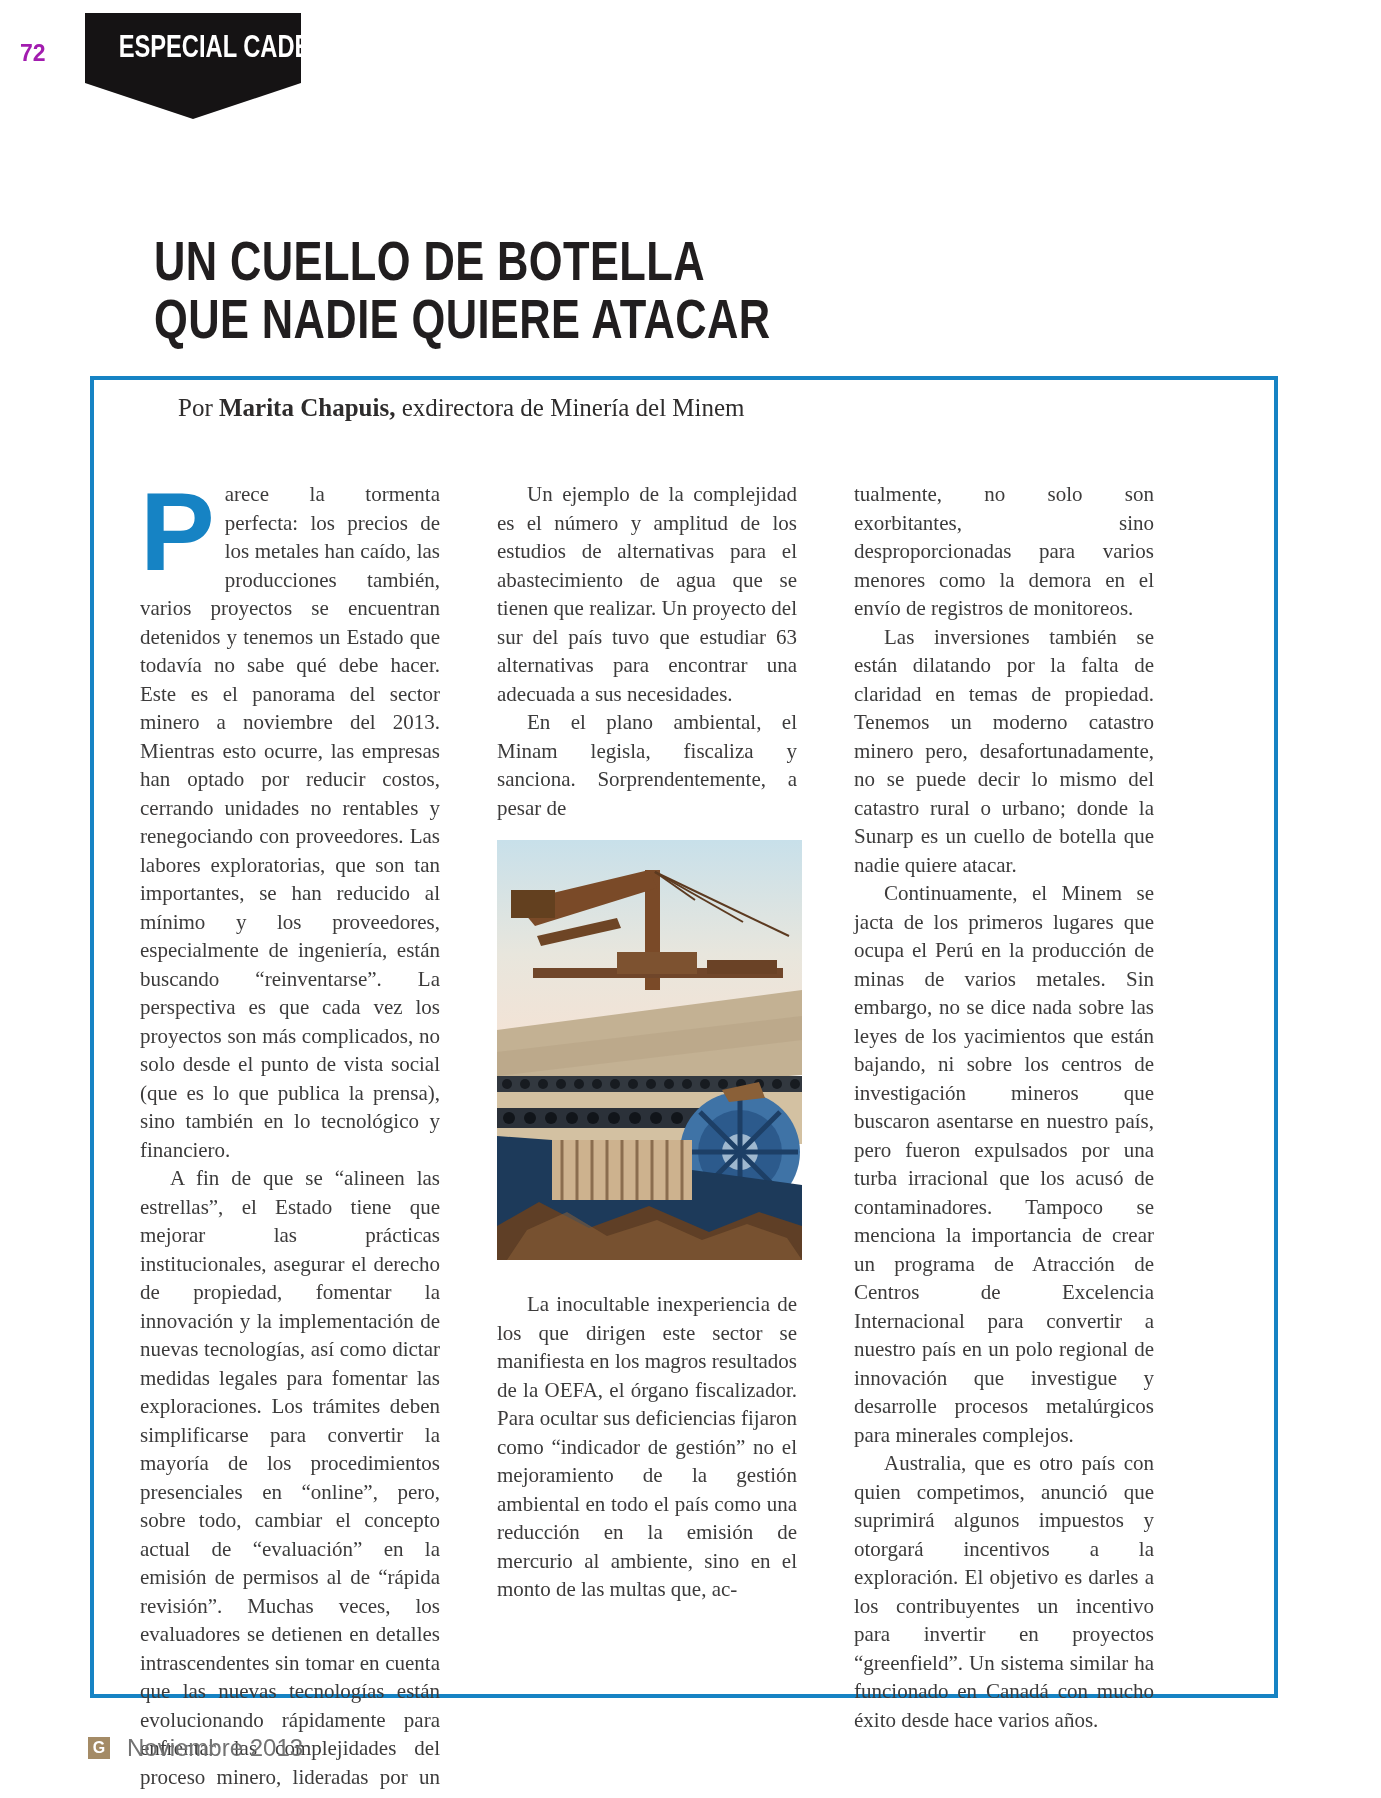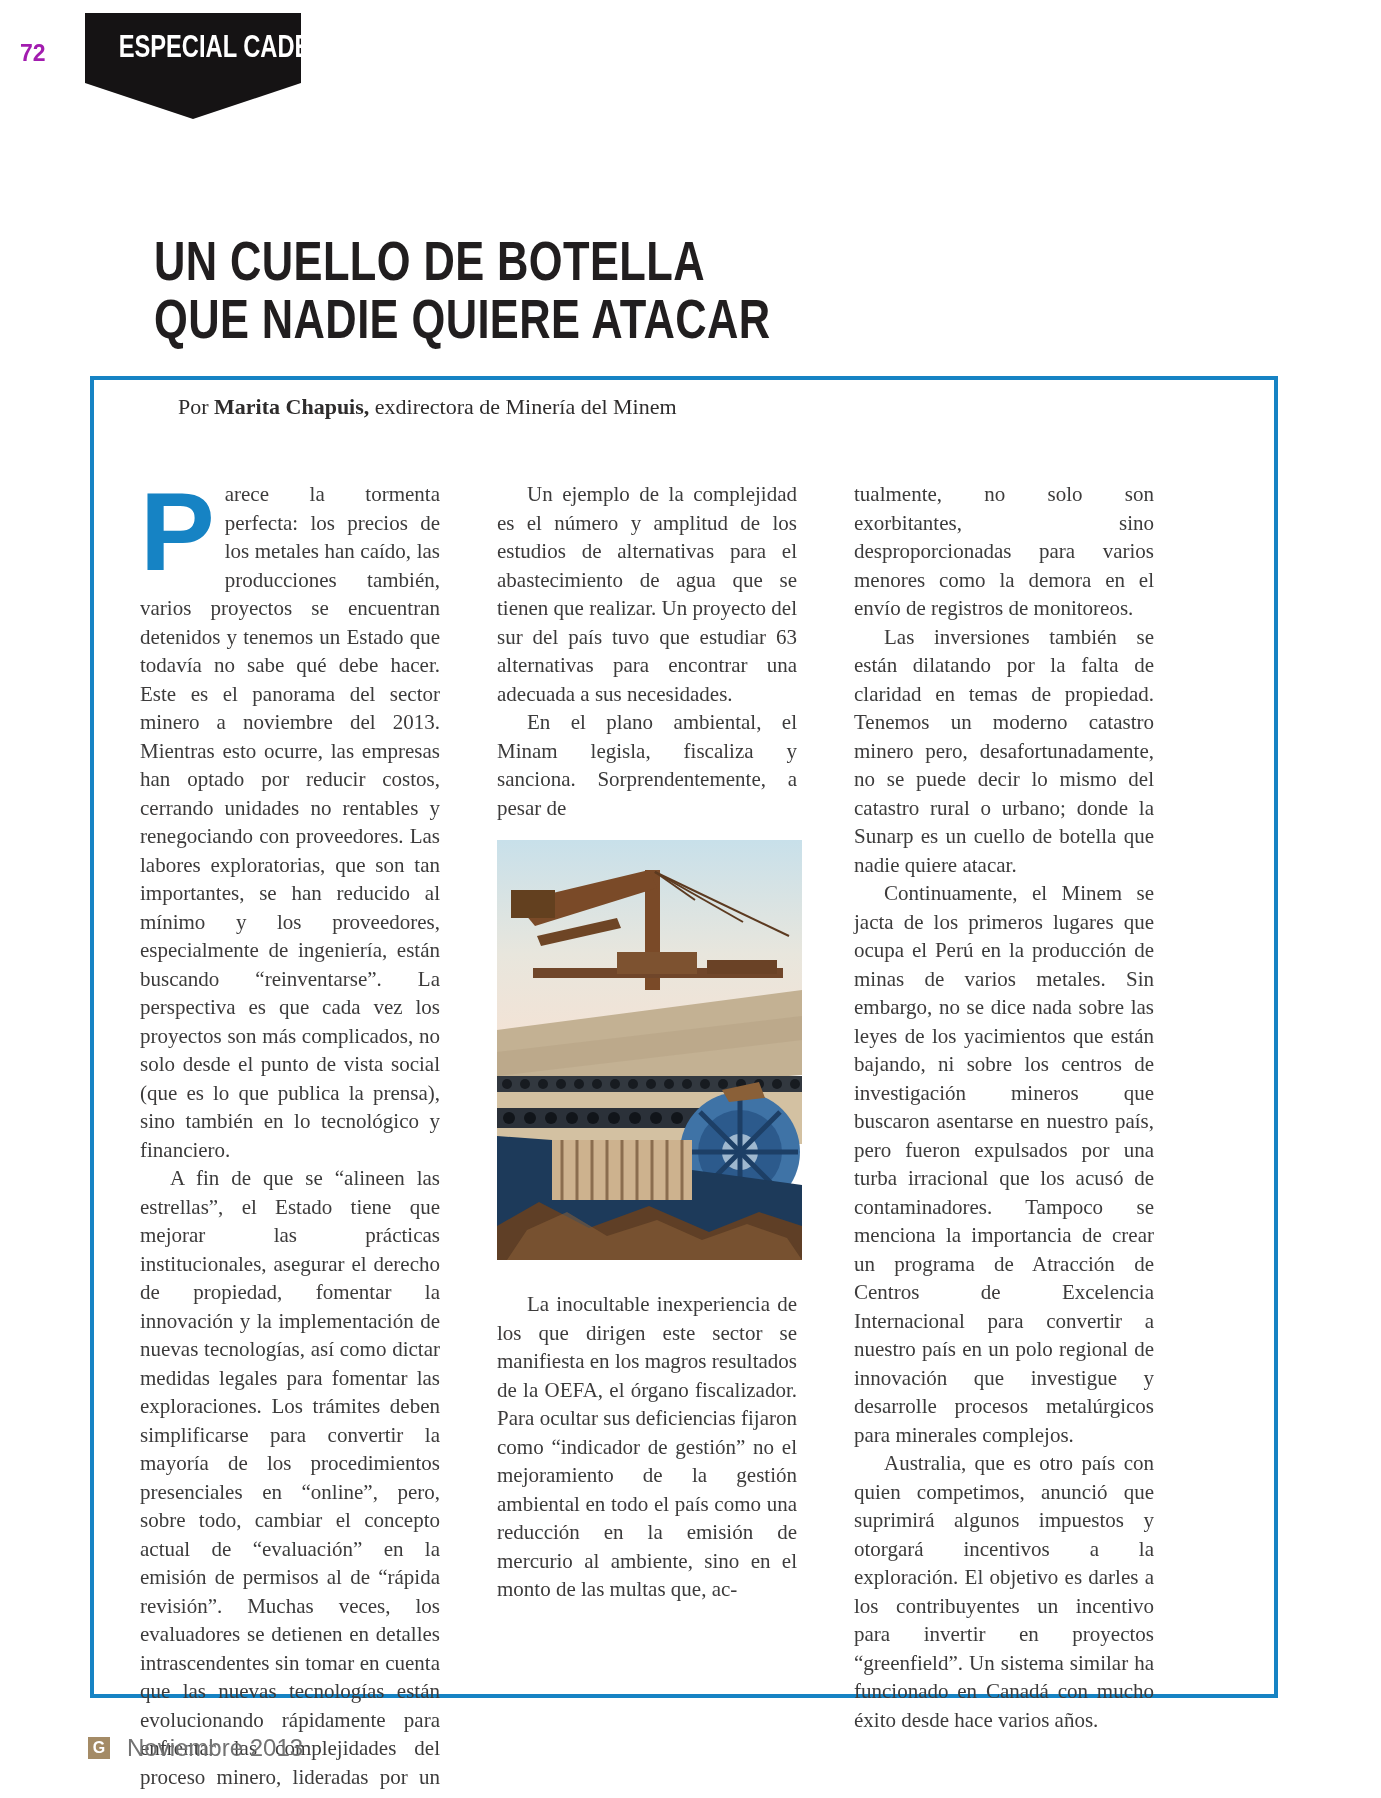--- a/index.html
+++ b/index.html
@@ -49,21 +49,21 @@
   
   .frame{
     position:absolute;left:90px;top:376px;
     width:1188px;height:1322px;
     border:4px solid #1683c4;
     box-sizing:border-box;
     background:#ffffff;
   }
   .byline{
     position:absolute;left:178px;top:394px;
-    font-size:22px;color:#2e2c2c;
+    font-size:25px;color:#2e2c2c;
   }
   .byline b{font-weight:bold;}
   
   .columns{
     position:absolute;left:140px;top:480px;
     width:1014px;height:1190px;
     display:flex;gap:57px;
   }
   .col{
     width:300px;

